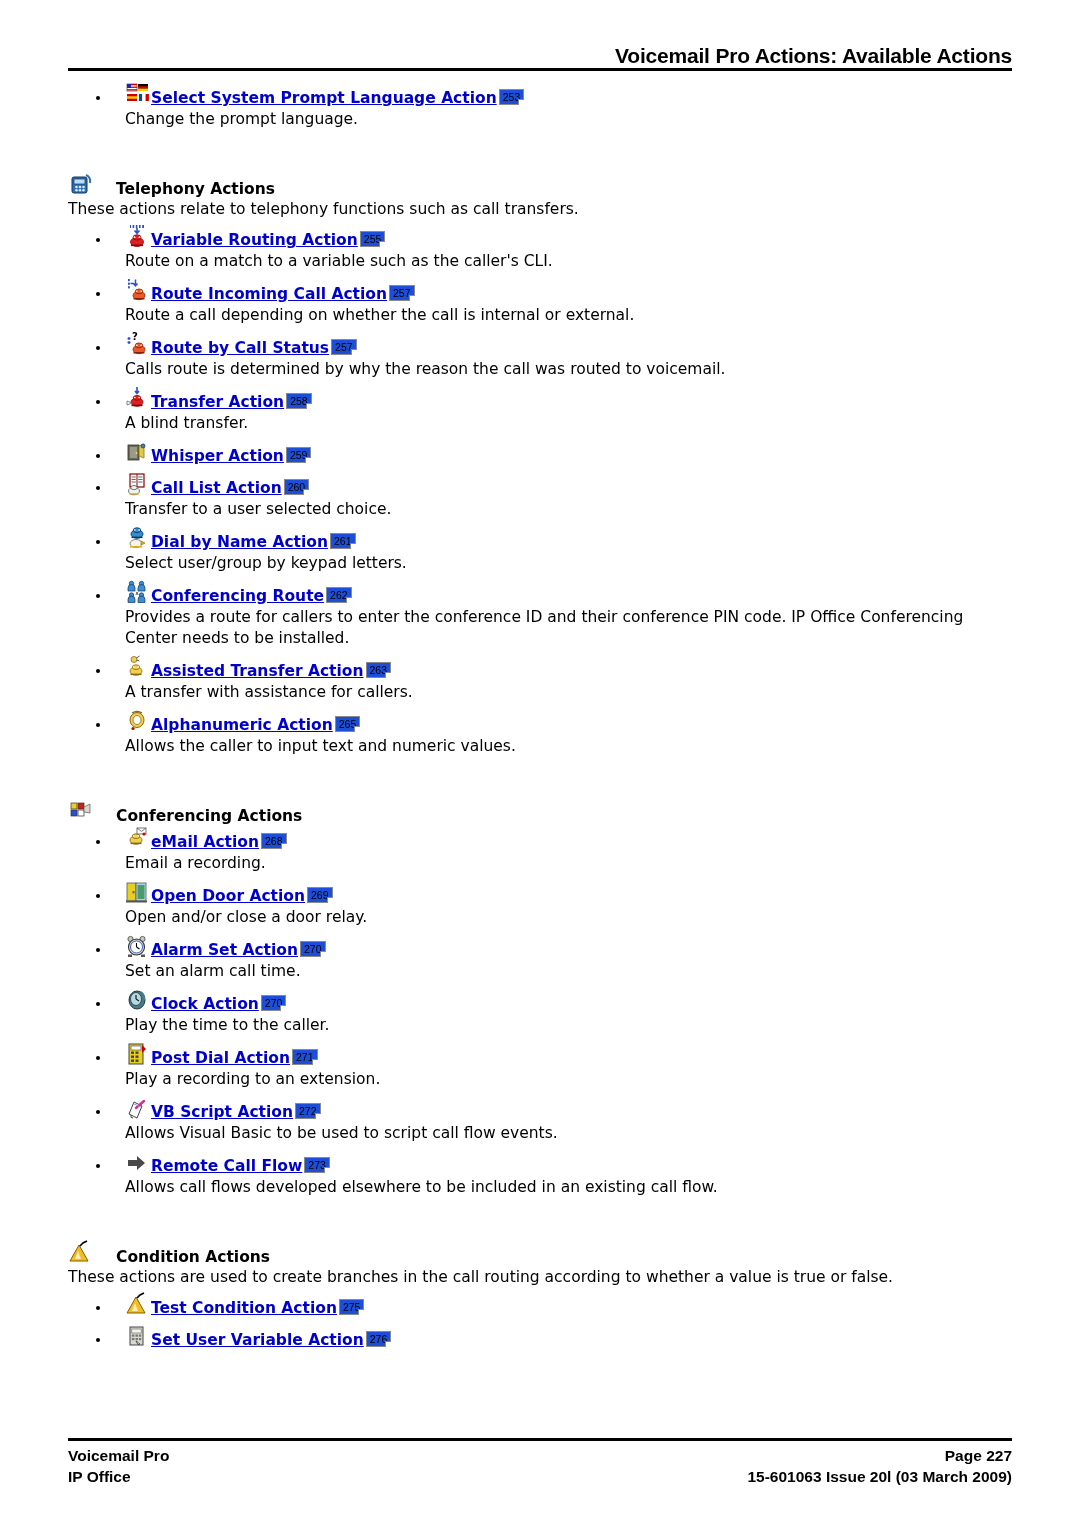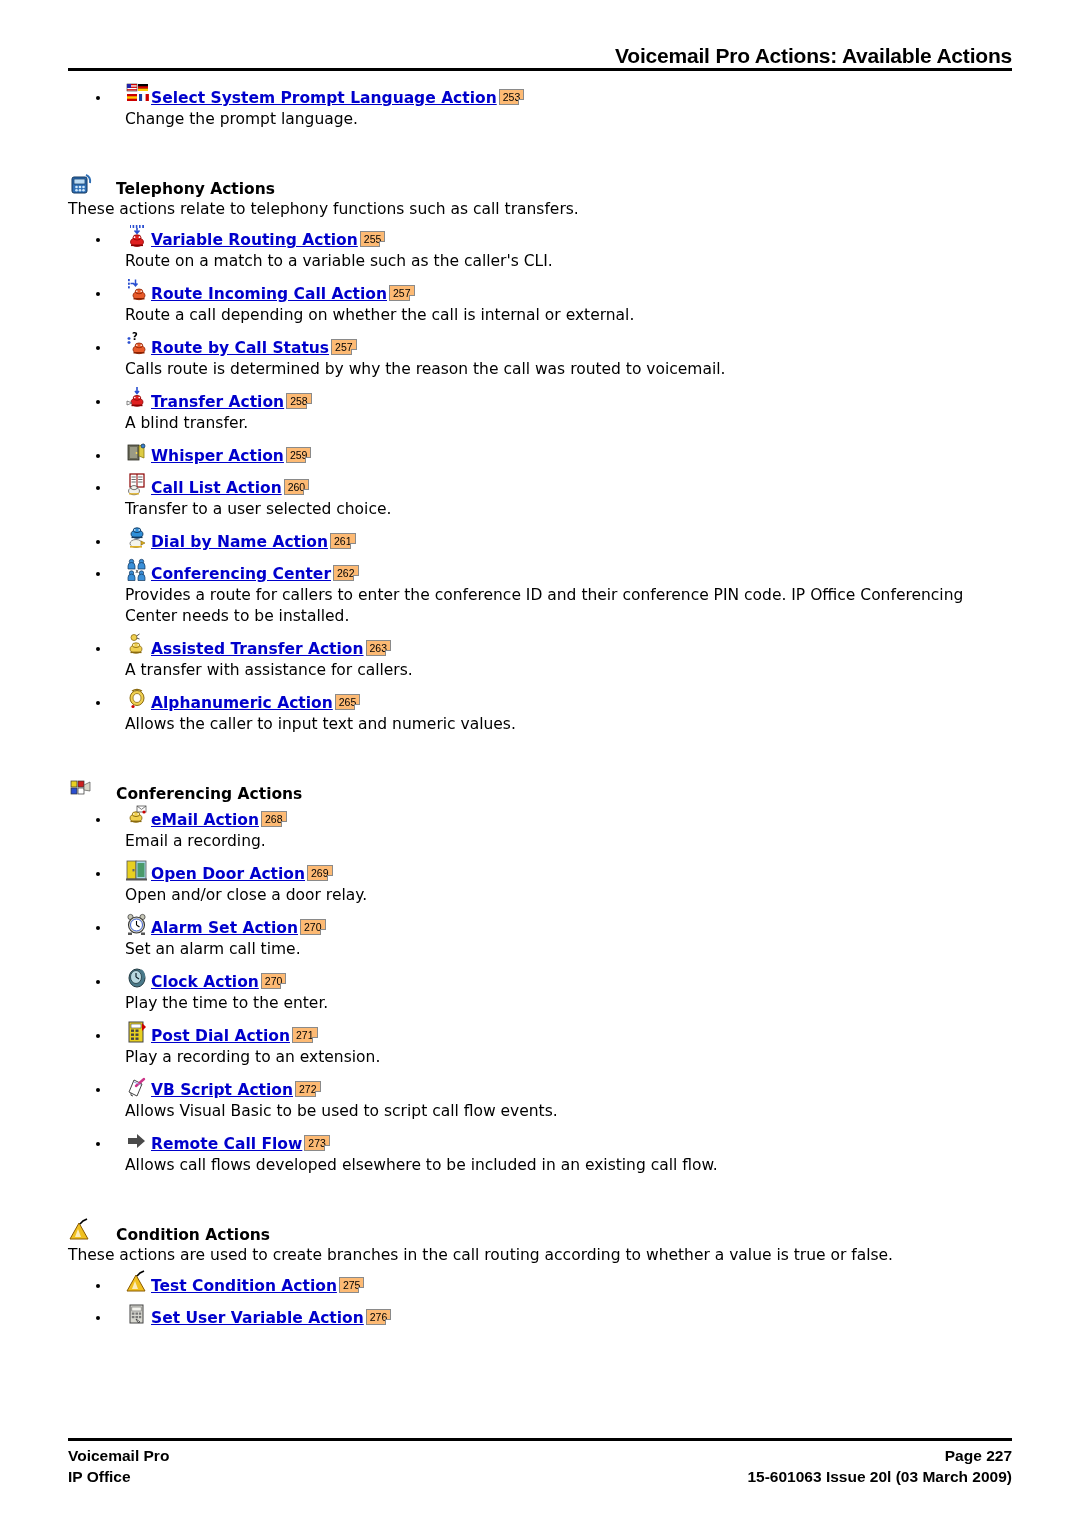--- a/index.html
+++ b/index.html
@@ -121,21 +121,21 @@
   .pageref {
     display: inline-block;
     font-size: 10.5px;
     line-height: 12px;
     font-family: "Liberation Sans", sans-serif;
     border: 1px solid #8a8a8a;
     padding: 1px 3px 1px 3px;
     margin-left: 2px;
     margin-bottom: 3px;
     color: #000;
-    background: #fdba74;
+    background: #1d4ed8;
     position: relative;
     cursor: pointer;
   }
   .pageref::after {
     content: "";
     position: absolute;
     right: -1px;
     bottom: -1px;
     width: 5px;
     height: 5px;
@@ -380,39 +380,40 @@
                 <circle cx="14.2" cy="4" r="0.8" fill="#ffffff"></circle>
                 <rect x="6.5" y="10.6" width="11" height="1.5" fill="#11375e"></rect>
                 <ellipse cx="11" cy="17.5" rx="6" ry="4" fill="#f4f4ec" stroke="#666" stroke-width="0.8"></ellipse>
                 <rect x="5" y="20" width="12" height="1.6" fill="#e0b020"></rect>
                 <path d="M16 15 l4 2 l-4 2 z" fill="#e0b020" stroke="#8a6a00" stroke-width="0.6"></path>
               </svg>
             </span>
             <span class="action-link">Dial by Name Action</span>
             <span class="pageref">261</span>
           </div>
+          <div class="action-desc">Select user/group by keypad letters.</div>
         </li>
 
         <li class="action">
           <span class="bullet"></span>
           <div class="action-line">
             <span class="action-icon">
               <svg width="26" height="26" viewBox="0 0 26 26">
                 <circle cx="6.5" cy="3.5" r="2.2" fill="#3a8fd8" stroke="#11375e" stroke-width="0.7"></circle>
                 <path d="M3 11 v-3 a3.5 3.5 0 0 1 7 0 v3 z" fill="#3a8fd8" stroke="#11375e" stroke-width="0.7"></path>
                 <circle cx="16.5" cy="3.5" r="2.2" fill="#3a8fd8" stroke="#11375e" stroke-width="0.7"></circle>
                 <path d="M13 11 v-3 a3.5 3.5 0 0 1 7 0 v3 z" fill="#3a8fd8" stroke="#11375e" stroke-width="0.7"></path>
                 <circle cx="6.5" cy="15" r="2.2" fill="#3a8fd8" stroke="#11375e" stroke-width="0.7"></circle>
                 <path d="M3 22.5 v-3 a3.5 3.5 0 0 1 7 0 v3 z" fill="#3a8fd8" stroke="#11375e" stroke-width="0.7"></path>
                 <circle cx="16.5" cy="15" r="2.2" fill="#3a8fd8" stroke="#11375e" stroke-width="0.7"></circle>
                 <path d="M13 22.5 v-3 a3.5 3.5 0 0 1 7 0 v3 z" fill="#3a8fd8" stroke="#11375e" stroke-width="0.7"></path>
                 <text x="10.2" y="14.5" font-size="6" fill="#000" font-family="DejaVu Sans, sans-serif">x</text>
               </svg>
             </span>
-            <span class="action-link">Conferencing Center</span>
+            <span class="action-link">Conferencing Route</span>
             <span class="pageref">262</span>
           </div>
           <div class="action-desc">Provides a route for callers to enter the conference ID and their conference PIN code. IP Office Conferencing Center needs to be installed.</div>
         </li>
 
         <li class="action">
           <span class="bullet"></span>
           <div class="action-line">
             <span class="action-icon">
               <svg width="26" height="26" viewBox="0 0 26 26">
@@ -535,21 +536,21 @@
               <svg width="26" height="26" viewBox="0 0 26 26">
                 <ellipse cx="12" cy="12" rx="8" ry="9" fill="#4a7a8a" stroke="#203840" stroke-width="1"></ellipse>
                 <ellipse cx="11" cy="11" rx="5.5" ry="6.5" fill="#b8d8e0" stroke="#203840" stroke-width="0.8"></ellipse>
                 <path d="M11 11 v-4 M11 11 l3 2" stroke="#102028" stroke-width="1.2"></path>
                 <path d="M16 4 q4 3 3 8" stroke="#4a7a8a" stroke-width="1.8" fill="none"></path>
               </svg>
             </span>
             <span class="action-link">Clock Action</span>
             <span class="pageref">270</span>
           </div>
-          <div class="action-desc">Play the time to the enter.</div>
+          <div class="action-desc">Play the time to the caller.</div>
         </li>
 
         <li class="action">
           <span class="bullet"></span>
           <div class="action-line">
             <span class="action-icon">
               <svg width="26" height="26" viewBox="0 0 26 26">
                 <rect x="4" y="2" width="14" height="20" fill="#e8d020" stroke="#444" stroke-width="1"></rect>
                 <rect x="6" y="4" width="10" height="4" fill="#ffffff" stroke="#444" stroke-width="0.6"></rect>
                 <rect x="6" y="9.5" width="3" height="2.4" fill="#444"></rect>

